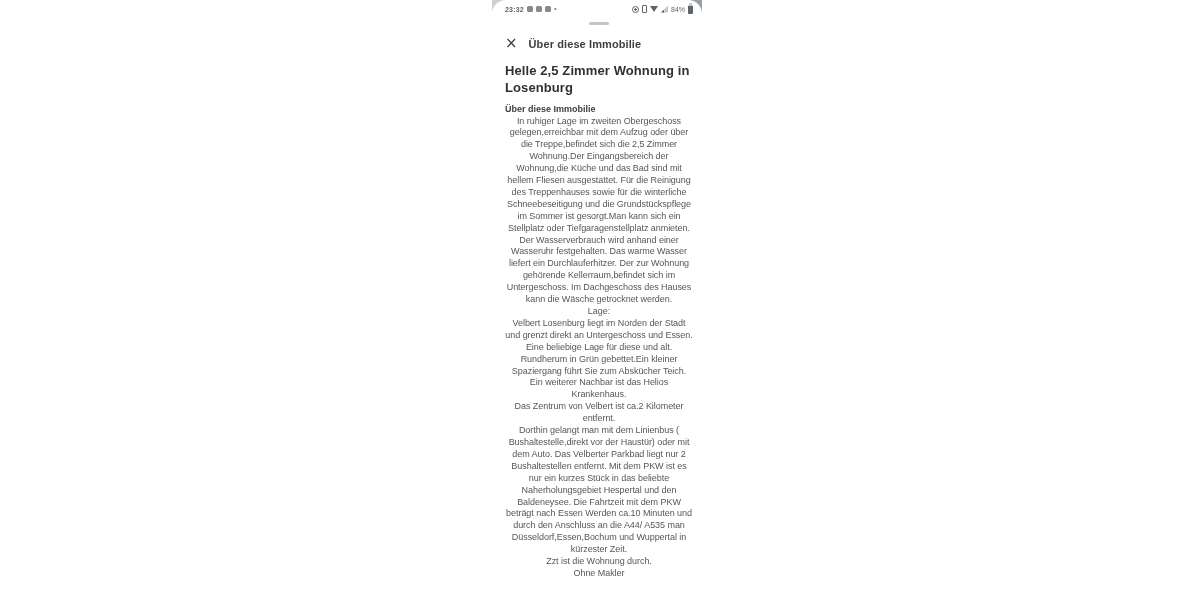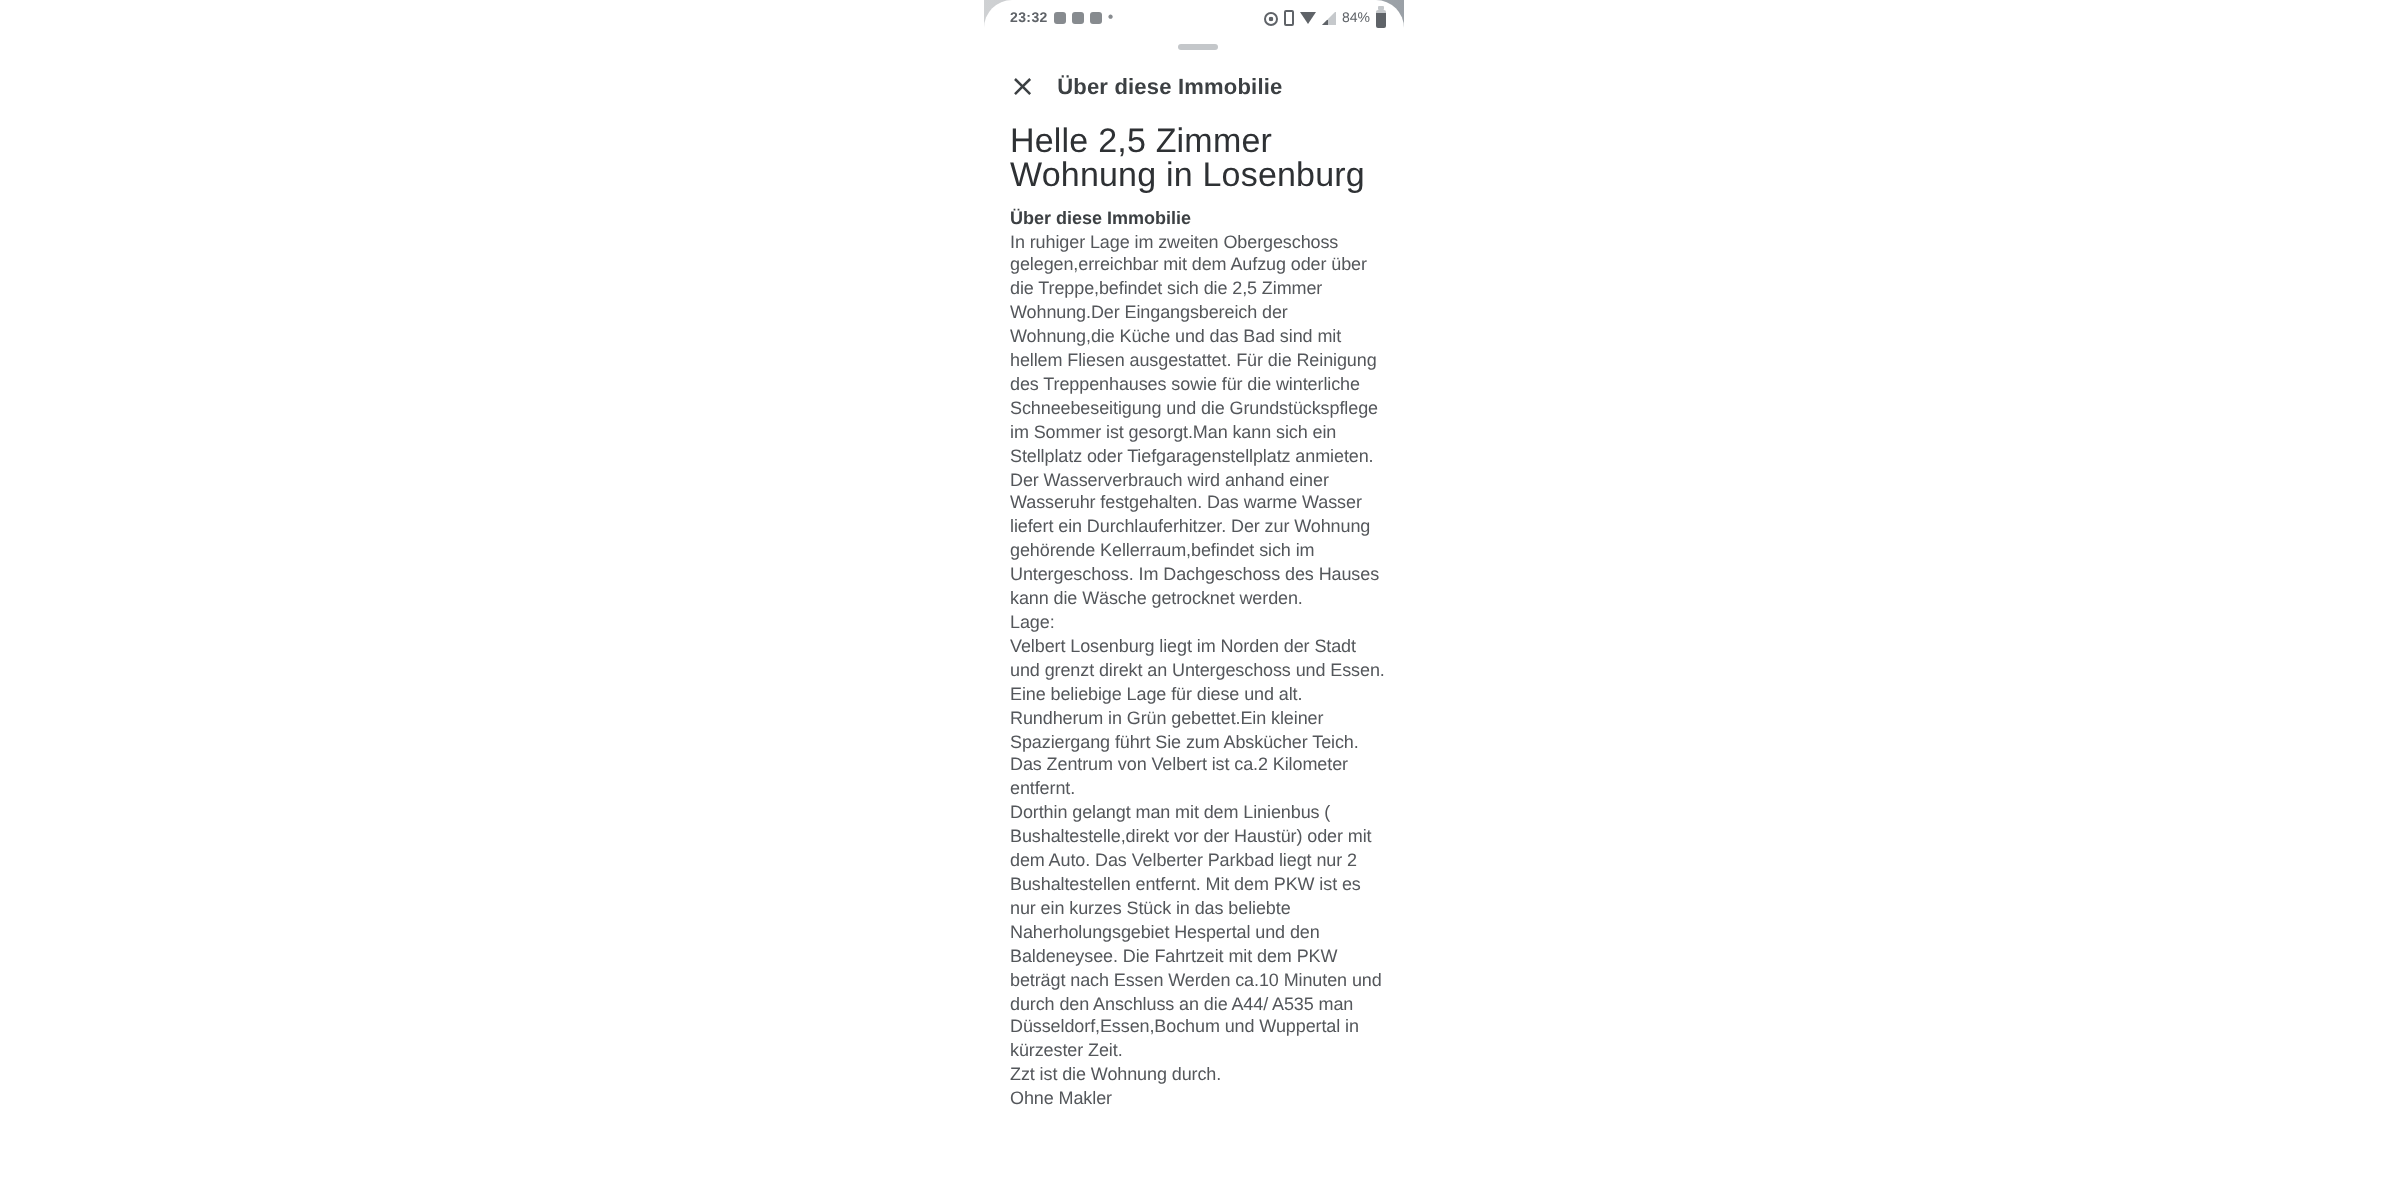--- a/index.html
+++ b/index.html
@@ -38,26 +38,26 @@
   
   .drag-handle { width:20px; height:2.5px; border-radius:2px; background:#c4c7ca; margin:8px auto 0 auto; }
 
   
   .sheet-header { display:flex; align-items:center; gap:11px; margin-top:9px; height:20px; }
   .close-btn { font-size:15px; line-height:15px; color:#3c4043; background:none; border:none;
                cursor:pointer; padding:0; font-family:"DejaVu Sans", sans-serif; }
   .sheet-title { font-size:11px; font-weight:bold; color:#3c4043; letter-spacing:0.1px; }
 
   
-  .listing-title { margin-top:8px; font-size:17px; font-weight:normal; color:#2e3134;
+  .listing-title { margin-top:8px; font-size:13px; font-weight:bold; color:#2e3134;
                    line-height:17.5px; letter-spacing:0.1px; }
   .section-heading { margin-top:7px; font-size:9px; font-weight:bold; color:#3c4043; }
   .description { margin-top:2px; font-size:9px; color:#54575b; line-height:11.9px;
                  letter-spacing:-0.05px; }
-  .description p { margin:0; }
+  .description p { margin:0;text-align:center; }
 </style>
 </head>
 <body>
 
 <div class="canvas">
   <div class="phone-wrap">
     <div class="phone-screen">
 
       <div class="statusbar">
         <div class="sb-left">
@@ -87,20 +87,21 @@
       <h1 class="listing-title">Helle 2,5 Zimmer Wohnung in Losenburg</h1>
 
       <div class="section-heading">Über diese Immobilie</div>
 
       <div class="description">
         <p>In ruhiger Lage im zweiten Obergeschoss gelegen,erreichbar mit dem Aufzug oder über die Treppe,befindet sich die 2,5 Zimmer Wohnung.Der Eingangsbereich der Wohnung,die Küche und das Bad sind mit hellem Fliesen ausgestattet. Für die Reinigung des Treppenhauses sowie für die winterliche Schneebeseitigung und die Grundstückspflege im Sommer ist gesorgt.Man kann sich ein Stellplatz oder Tiefgaragenstellplatz anmieten. Der Wasserverbrauch wird anhand einer Wasseruhr festgehalten. Das warme Wasser liefert ein Durchlauferhitzer. Der zur Wohnung gehörende Kellerraum,befindet sich im Untergeschoss. Im Dachgeschoss des Hauses kann die Wäsche getrocknet werden.</p>
         <p>Lage:</p>
         <p>Velbert Losenburg liegt im Norden der Stadt und grenzt direkt an Untergeschoss und Essen.</p>
         <p>Eine beliebige Lage für diese und alt.</p>
         <p>Rundherum in Grün gebettet.Ein kleiner Spaziergang führt Sie zum Abskücher Teich.</p>
+        <p>Ein weiterer Nachbar ist das Helios Krankenhaus.</p>
         <p>Das Zentrum von Velbert ist ca.2 Kilometer entfernt.</p>
         <p>Dorthin gelangt man mit dem Linienbus ( Bushaltestelle,direkt vor der Haustür) oder mit dem Auto. Das Velberter Parkbad liegt nur 2 Bushaltestellen entfernt. Mit dem PKW ist es nur ein kurzes Stück in das beliebte Naherholungsgebiet Hespertal und den Baldeneysee. Die Fahrtzeit mit dem PKW beträgt nach Essen Werden ca.10 Minuten und durch den Anschluss an die A44/ A535 man Düsseldorf,Essen,Bochum und Wuppertal in kürzester Zeit.</p>
         <p>Zzt ist die Wohnung durch.</p>
         <p>Ohne Makler</p>
       </div>
 
     </div>
   </div>
 </div>
 

